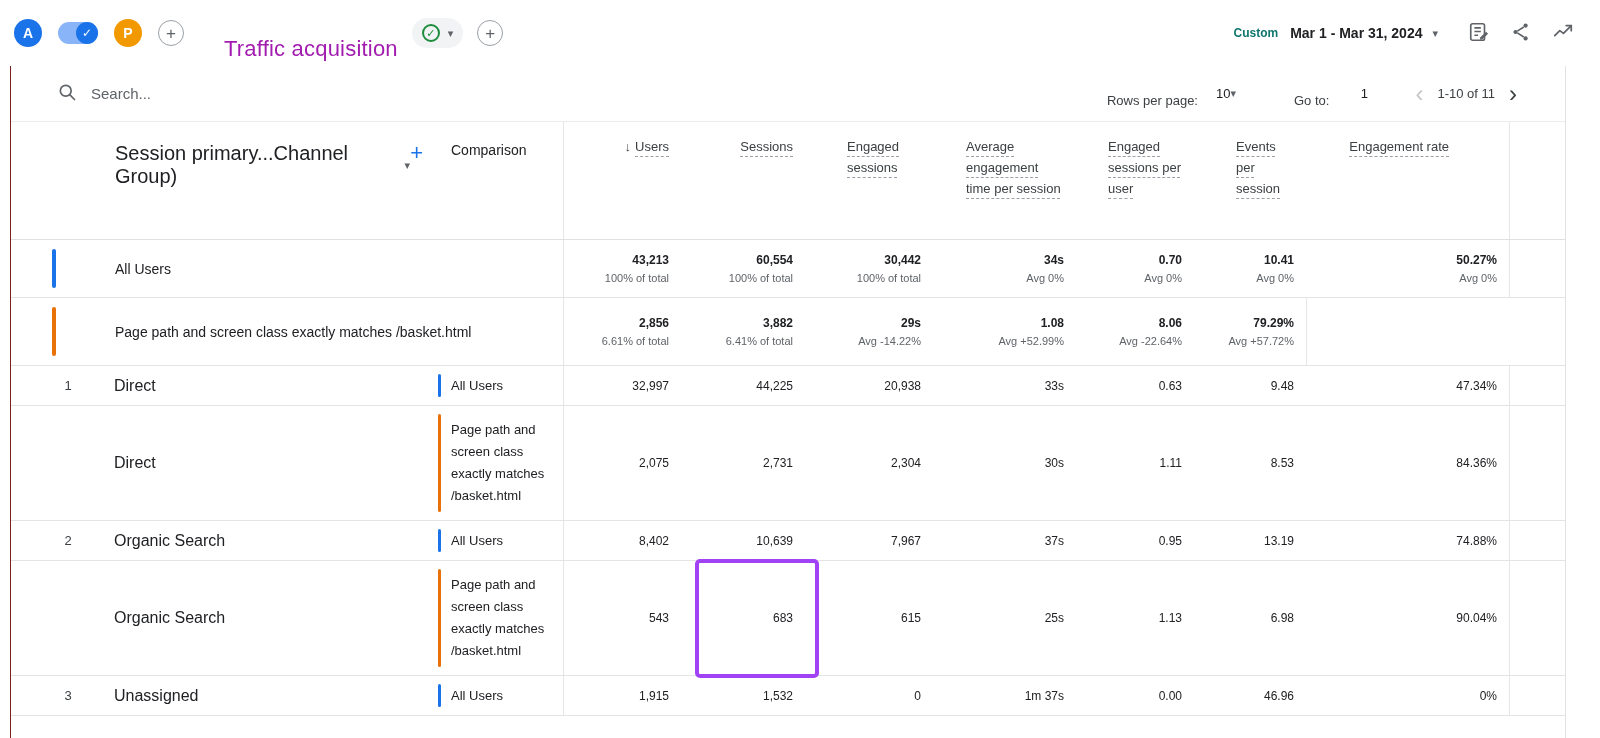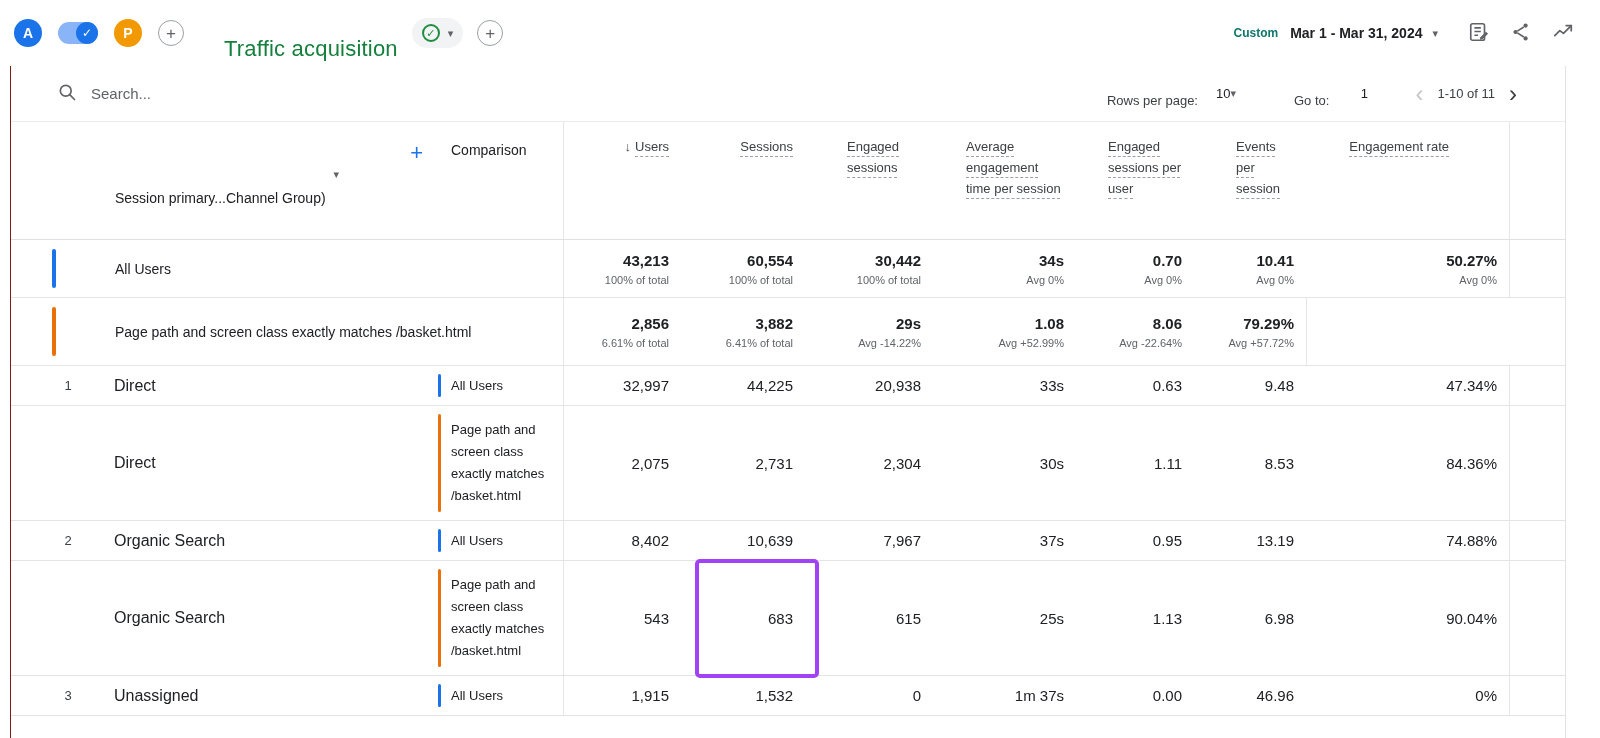--- a/index.html
+++ b/index.html
@@ -13,21 +13,21 @@
             display: flex; align-items: center; justify-content: center; cursor: pointer; }
   .avatar-a { background: var(--blue, #1a73e8); }
   .avatar-p { background: var(--avatar_p, #f29900); }
   .toggle { width: 40px; height: 22px; border-radius: 11px; background: #8ab4f8; position: relative; cursor: pointer; }
   .toggle .knob { position: absolute; right: 0; top: 0; width: 22px; height: 22px; border-radius: 50%;
                   background: var(--blue, #1a73e8); color: #fff; font-size: 12px; font-weight: 700;
                   display: flex; align-items: center; justify-content: center; }
   .plus-circle { width: 26px; height: 26px; border-radius: 50%; border: 1px solid #9aa0a6; background: #fff;
                  color: #5f6368; font-size: 17px; line-height: 1; display: flex; align-items: center; justify-content: center; cursor: pointer; }
   .tb-title { display: flex; align-items: center; margin-left: 40px; gap: 14px; }
-  .tb-title h1 { font-size: 22px; font-weight: 400; color: #15803d; letter-spacing: .2px; margin-top: 31px; }
+  .tb-title h1 { font-size: 22px; font-weight: 400; color: #a21caf; letter-spacing: .2px; margin-top: 31px; }
   .check-pill { height: 30px; border-radius: 15px; background: #f1f3f4; display: flex; align-items: center;
                 gap: 8px; padding: 0 10px; cursor: pointer; }
   .check-circle { width: 18px; height: 18px; border-radius: 50%; border: 2px solid var(--green, #1e8e3e);
                   color: var(--green, #1e8e3e); font-size: 11px; font-weight: 700;
                   display: flex; align-items: center; justify-content: center; }
   .caret { color: #5f6368; font-size: 11px; }
   .tb-right { margin-left: auto; display: flex; align-items: center; gap: 12px; padding-right: 22px; }
   .custom-label { font-size: 12px; font-weight: 700; color: #0f766e; }
   .date-range { display: flex; align-items: center; gap: 10px; background: none; border: none; cursor: pointer;
                 font-family: inherit; font-size: 14px; font-weight: 700; color: #202124; margin-right: 14px; }
@@ -49,21 +49,21 @@
   .chev { background: none; border: none; font-size: 24px; line-height: 1; color: #3c4043; cursor: pointer; font-family: inherit; }
   .chev.prev { margin-left: 44px; color: #c4c7c5; }
   .range { font-size: 13px; color: #3c4043; margin: 0 14px; }
 
   
   .grid { display: grid; grid-template-columns: 426px 126px 118px 124px 128px 143px 118px 112px 203px minmax(0,1fr); }
   .thead { height: 118px; border-bottom: 1px solid #e0e0e0; }
   .th { padding-top: 14px; font-size: 13px; color: #3c4043; }
   .th.dim { display: flex; align-items: flex-start; padding-left: 104px; padding-top: 20px; }
   .dim-select { display: flex; align-items: center; gap: 8px; cursor: pointer; }
-  .dim-label { font-size: 14px; color: #202124; margin-top: 48px; }
+  .dim-label { font-size: 20px; color: #202124; }
   .add-dim { margin-left: auto; margin-right: 14px; background: none; border: none; color: var(--blue, #1a73e8);
              font-size: 22px; line-height: 1; cursor: pointer; font-family: inherit; }
   .th.comp { padding-left: 14px; padding-top: 20px; font-size: 14px; color: #202124; }
   .th.metric { text-align: right; padding-right: 12px; cursor: pointer; }
   .th-label { display: inline-block; text-align: left; line-height: 21px; color: #3c4043;
               text-decoration: underline dashed #9aa0a6 1px; text-underline-offset: 5px; }
   .sort { color: #444746; font-size: 13px; margin-right: 4px; }
   .w72 .th-label { max-width: 74px; }
   .w96 .th-label { max-width: 98px; }
   .w56 .th-label { max-width: 58px; }
@@ -83,21 +83,21 @@
   .channel { margin-left: 29px; font-size: 16px; font-weight: 500; color: #202124; }
   .td.sumdim { grid-column: 1 / 3; position: relative; padding-left: 104px; }
   .sum-bar { position: absolute; left: 41px; top: 9px; bottom: 9px; width: 4px; border-radius: 2px; }
   .sum-label { font-size: 14px; color: #202124; max-width: 360px; line-height: 22px; }
   .td.comp { position: relative; padding-left: 14px; }
   .cmp-bar { position: absolute; left: 1px; top: 8px; bottom: 8px; width: 3px; border-radius: 2px; }
   .bar-blue { background: var(--blue, #1a73e8); }
   .bar-orange { background: var(--orange, #e8710a); }
   .cmp-text { font-size: 13px; color: #202124; line-height: 22px; max-width: 104px; }
   .td.num { flex-direction: column; align-items: flex-end; justify-content: center; padding-right: 12px; }
-  .v { font-size: 15px; color: #202124; }
+  .v { font-size: 12px; color: #202124; }
   .total1 .v, .total2 .v { font-weight: 700; }
   .s { font-size: 11px; color: #5f6368; margin-top: 5px; }
   .td.hl { position: relative; }
   .hl-box { position: absolute; left: 14px; right: -14px; top: -2px; bottom: -3px;
             border: 4px solid var(--purple, #a142f4); border-radius: 5px; pointer-events: none; z-index: 3; }
 </style>
 </head>
 <body>
 
 <header class="topbar">

